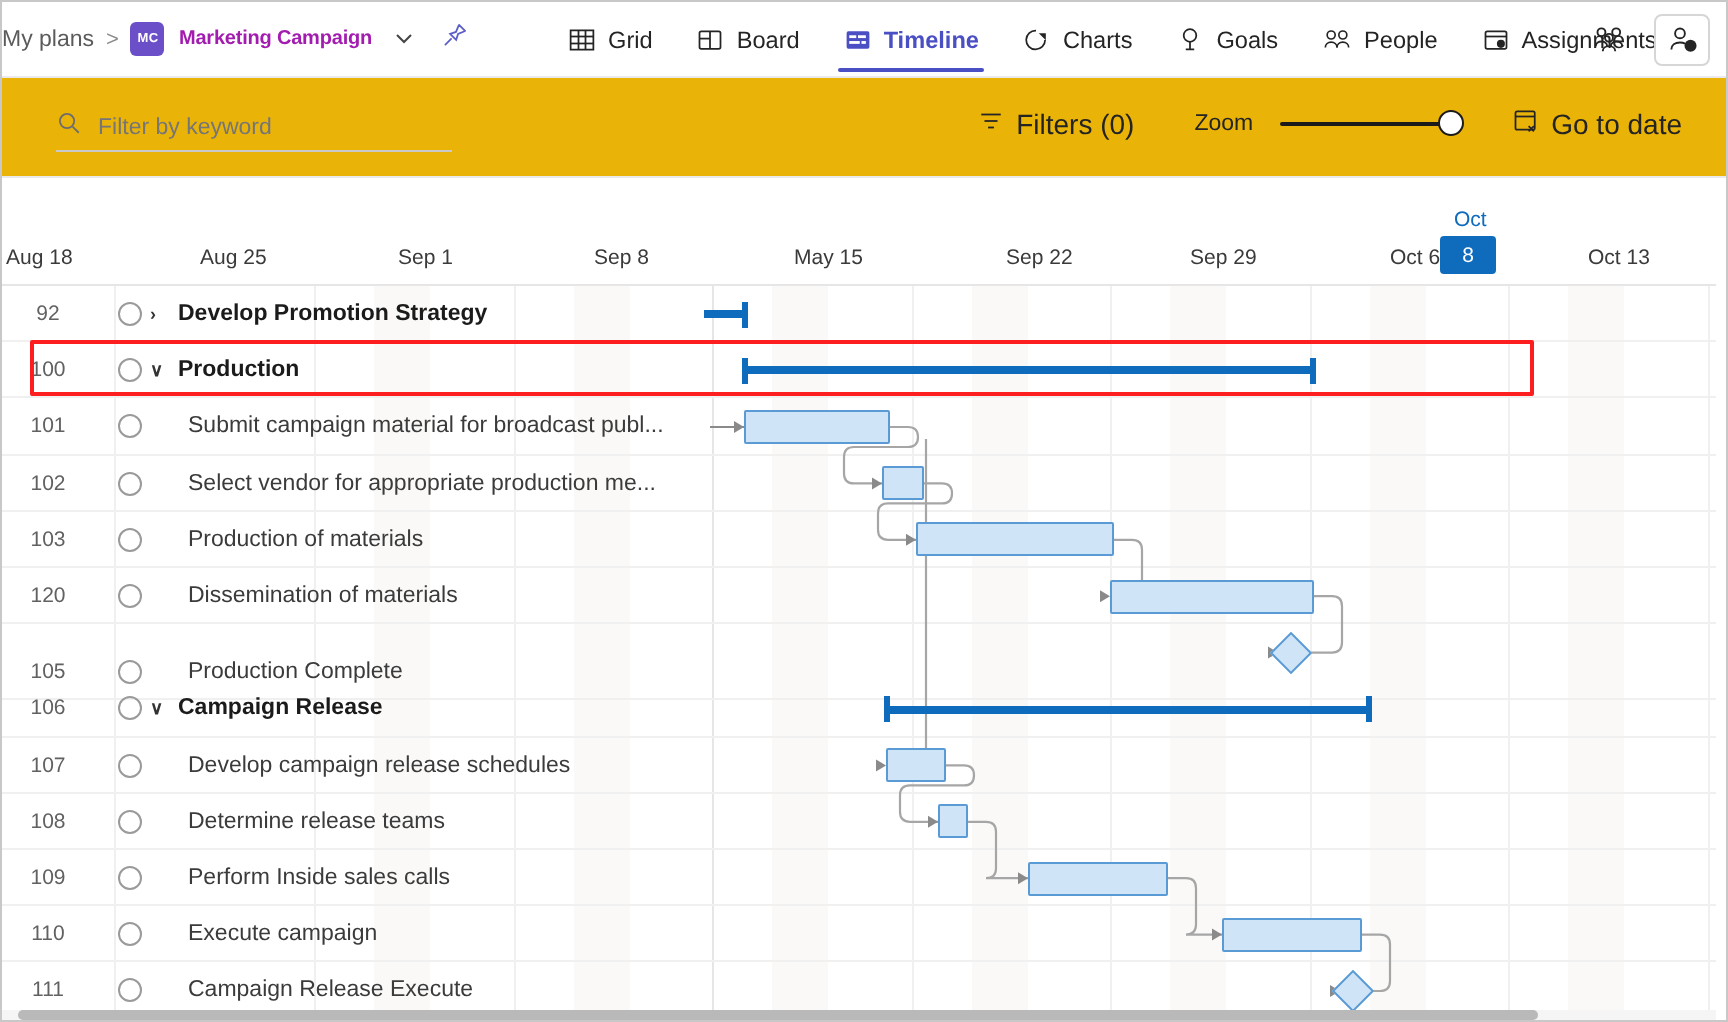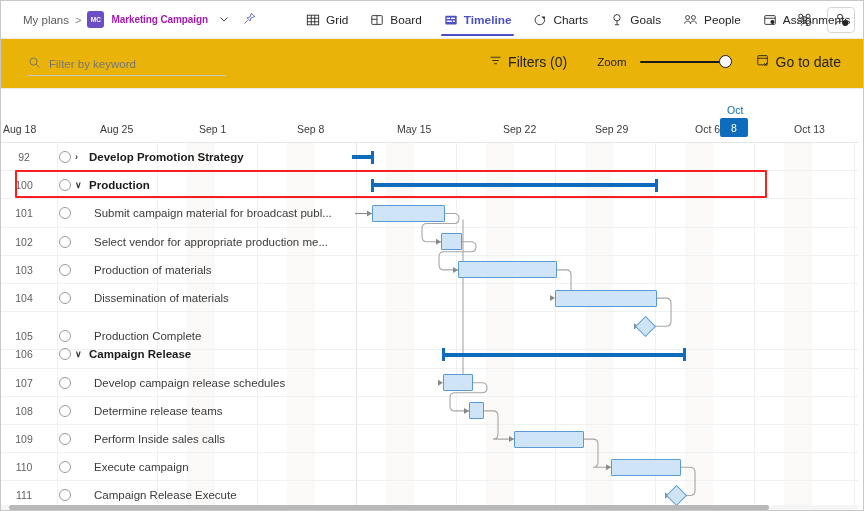--- a/index.html
+++ b/index.html
@@ -17,21 +17,21 @@
     overflow: hidden;
   }
 
   
   .topbar {
     position: absolute; left: 0; top: 0; width: 862px; height: 38px;
     display: flex; align-items: center;
     border-bottom: 1px solid #eaeaea;
     background: #fff;
   }
-  .breadcrumb { display: flex; align-items: center; padding-left: 22px; }
+  .breadcrumb { display: flex; align-items: center; }
   .bc-link { font-size: 11.5px; color: #5b5b5b; }
   .bc-sep { font-size: 11px; color: #8a8a8a; margin: 0 6px; }
   .plan-badge {
     width: 17px; height: 17px; border-radius: 3px; background: #6b4fc9;
     color: #fff; font-size: 6.5px; font-weight: bold;
     display: flex; align-items: center; justify-content: center;
     letter-spacing: .2px; margin-right: 7px;
   }
   .plan-title { font-size: 10px; font-weight: bold; color: #a21caf; letter-spacing: -.1px; }
   .chev { margin-left: 11px; color: #444; font-size: 9px; line-height: 1; }
@@ -400,21 +400,21 @@
         <div class="row" style="top: 112.8px;">
           <div class="cell-id">103</div>
           <div class="cell-check">
             <div class="circle"></div>
           </div>
           <div class="cell-name task">
             <span>Production of materials</span>
           </div>
         </div>
         <div class="row" style="top: 141px;">
-          <div class="cell-id">104</div>
+          <div class="cell-id">120</div>
           <div class="cell-check">
             <div class="circle"></div>
           </div>
           <div class="cell-name task">
             <span>Dissemination of materials</span>
           </div>
         </div>
         <div class="row" style="top: 179px; padding-left: 20px;">
           <div class="cell-id">105</div>
           <div class="cell-check">

